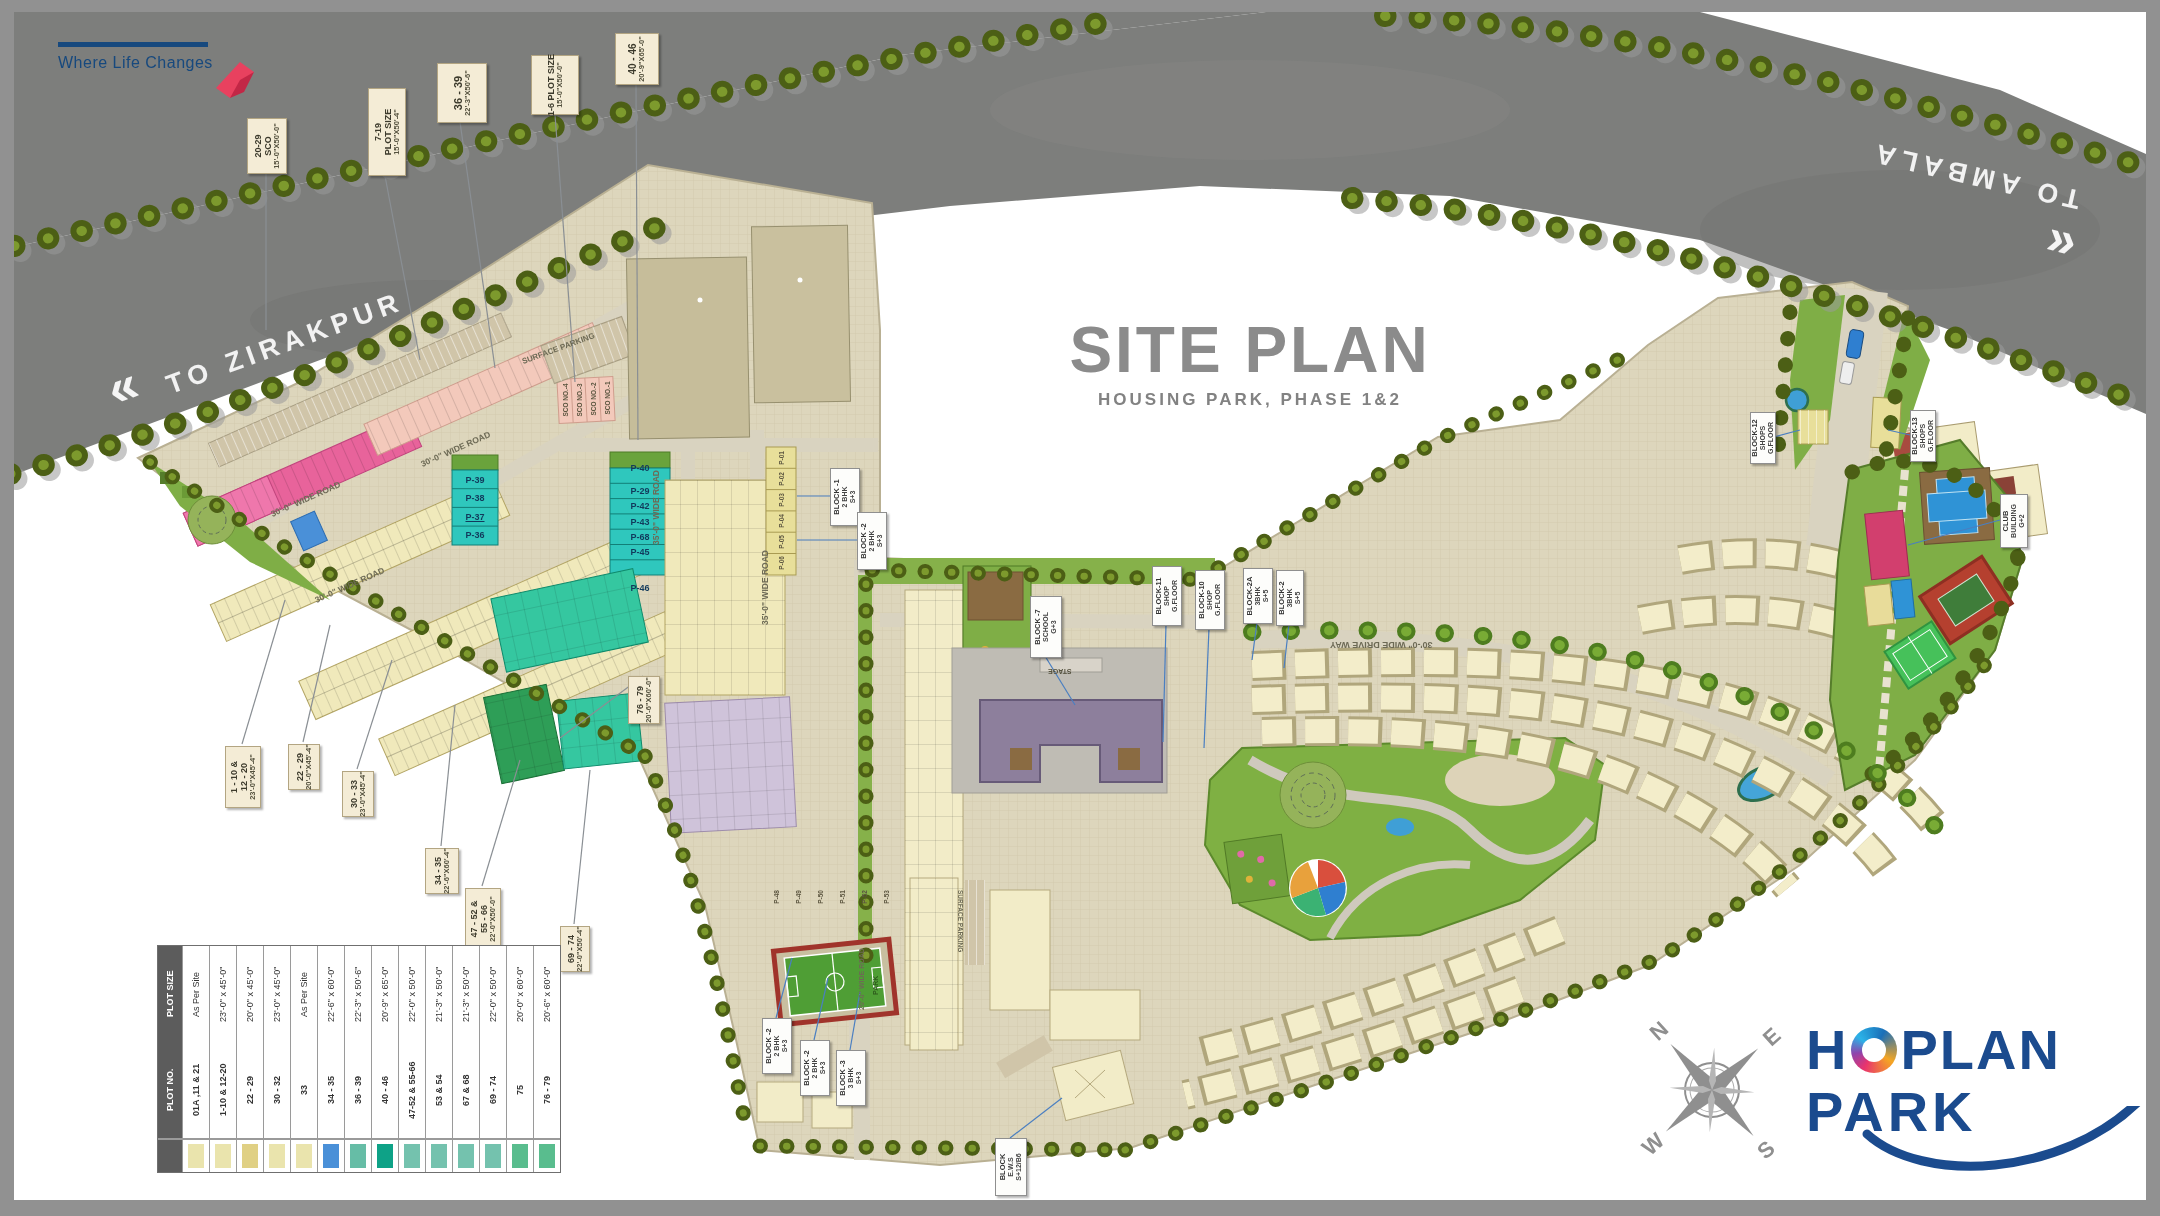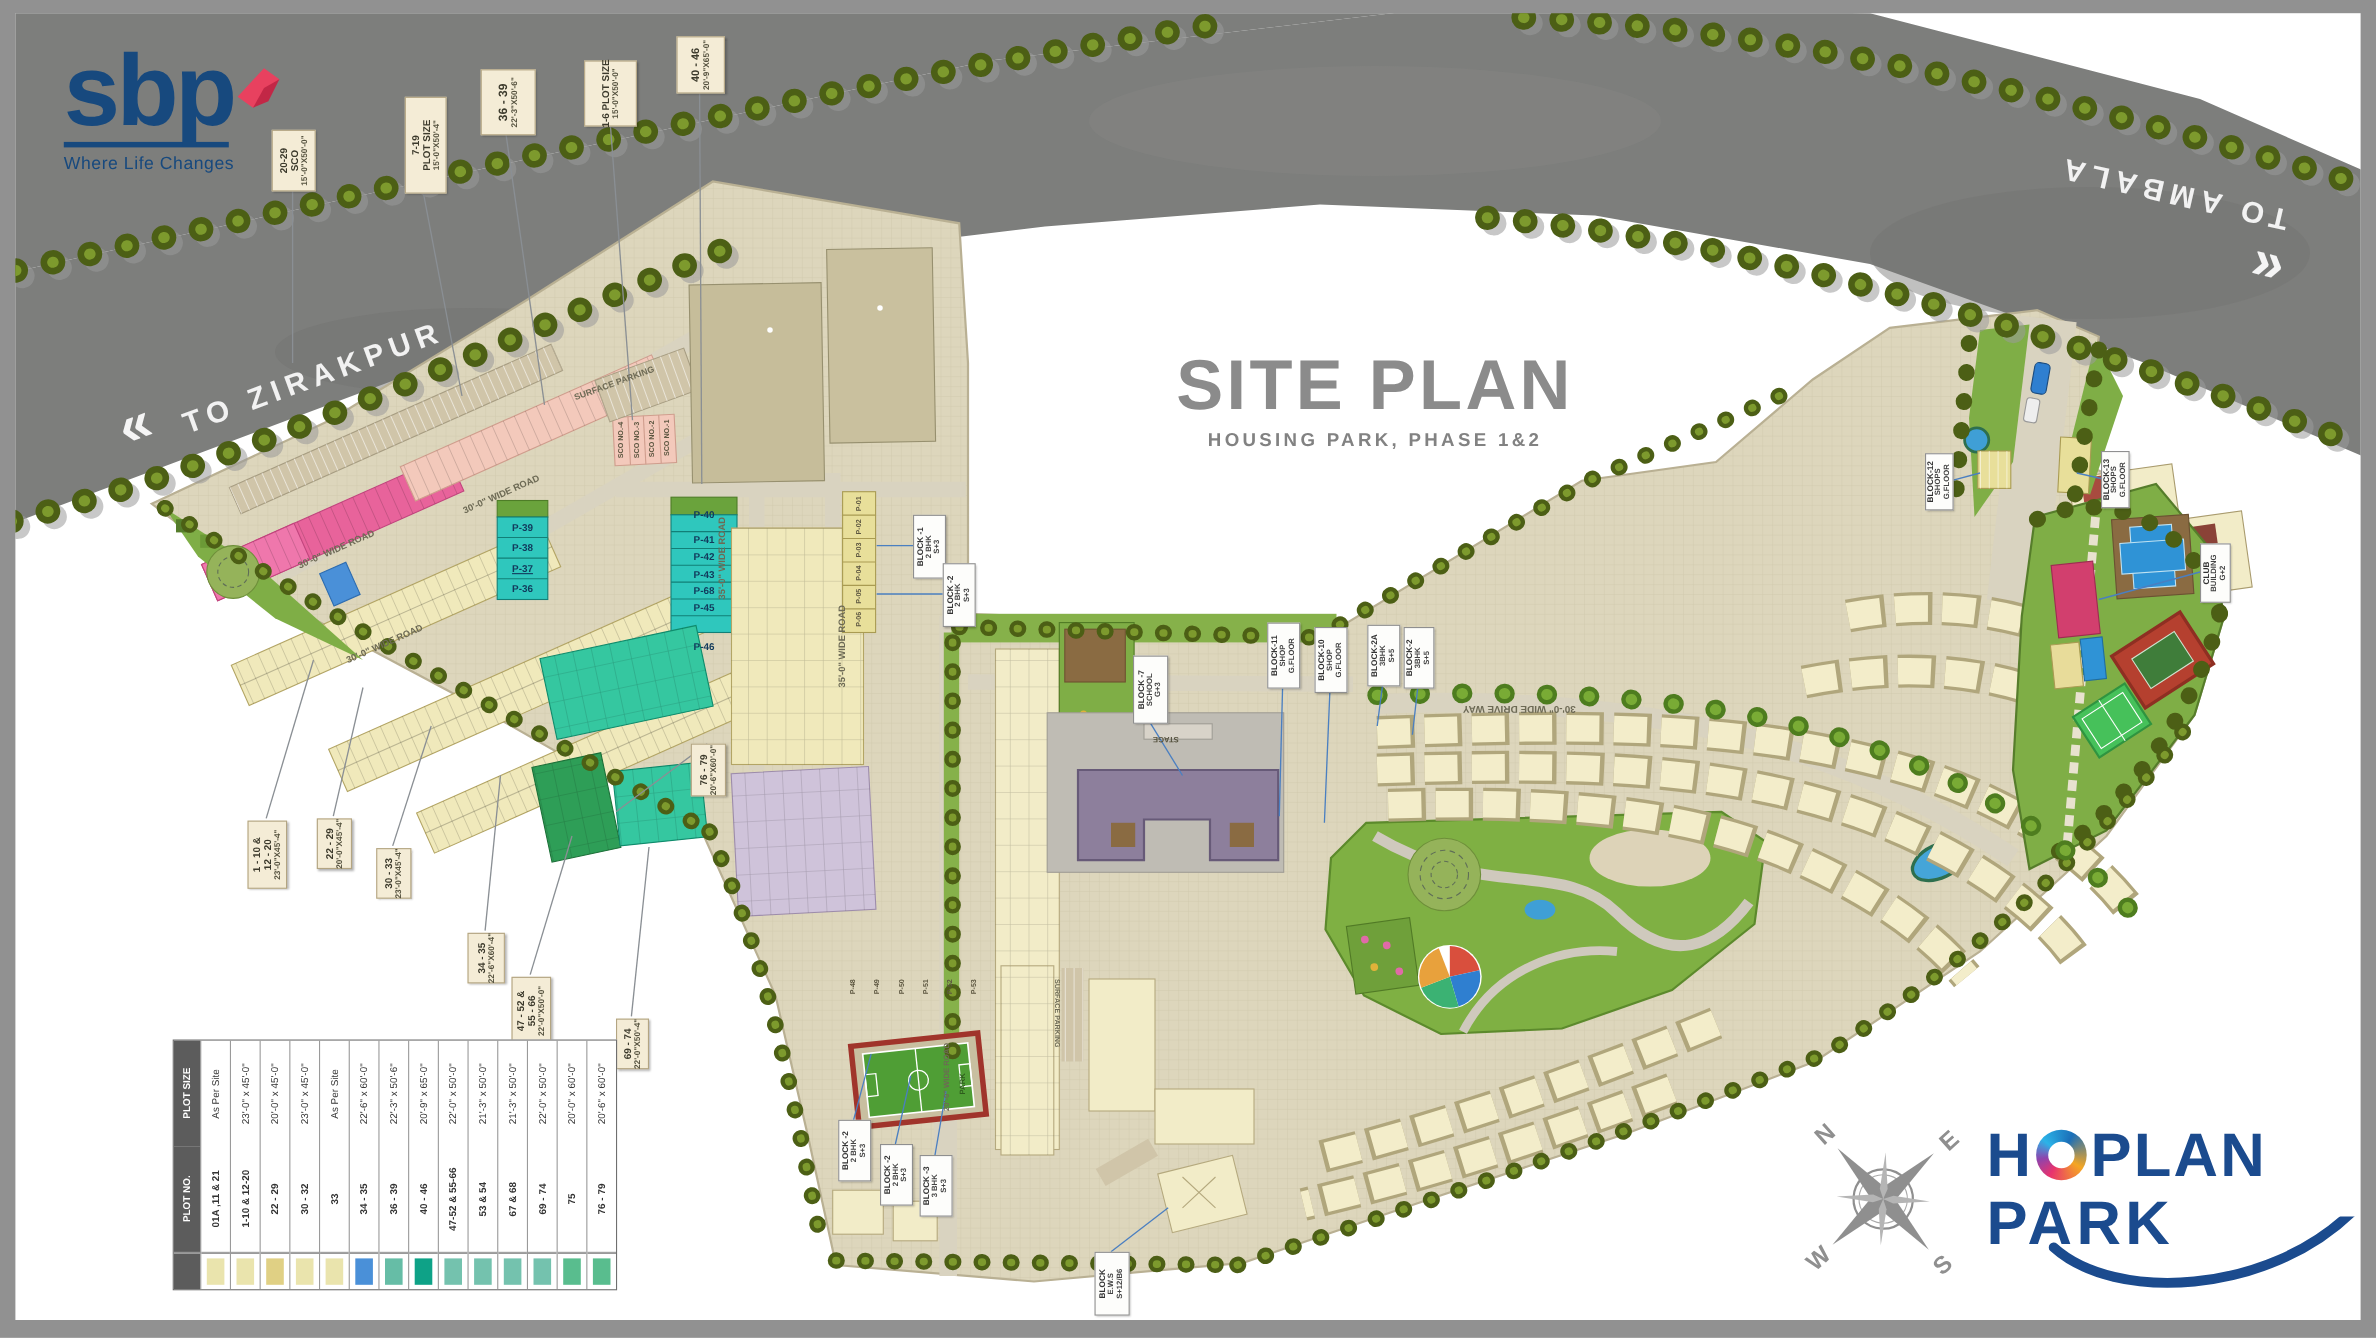--- a/index.html
+++ b/index.html
@@ -464,21 +464,21 @@
 <div class="lbl" style="left:858px;top:1010px;font-size:7px;transform:rotate(-90deg);transform-origin:left top;">20'-0" WIDE ROAD</div>
 <div class="lbl" style="left:1048px;top:668px;font-size:7px;transform:rotate(180deg);color:#55523f;">STAGE</div>
 <div class="lbl" style="left:872px;top:995px;font-size:7px;transform:rotate(-90deg);transform-origin:left top;color:#2e5c1d;">PARK</div>
 
 <div class="plbl" style="left:475px;top:480px;">P-39</div>
 <div class="plbl" style="left:475px;top:498px;">P-38</div>
 <div class="plbl" style="left:475px;top:517px;text-decoration:underline;">P-37</div>
 <div class="plbl" style="left:475px;top:535px;">P-36</div>
 
 <div class="plbl" style="left:640px;top:468px;">P-40</div>
-<div class="plbl" style="left:640px;top:491px;">P-41</div>
+<div class="plbl" style="left:640px;top:491px;">P-29</div>
 <div class="plbl" style="left:640px;top:506px;">P-42</div>
 <div class="plbl" style="left:640px;top:522px;">P-43</div>
 <div class="plbl" style="left:640px;top:537px;">P-68</div>
 <div class="plbl" style="left:640px;top:552px;">P-45</div>
 <div class="plbl" style="left:640px;top:567px;margin-top:21px;">P-46</div>
 
 <div class="plbl v tiny" style="left:776px;top:897px;">P-48</div>
 <div class="plbl v tiny" style="left:798px;top:897px;">P-49</div>
 <div class="plbl v tiny" style="left:820px;top:897px;">P-50</div>
 <div class="plbl v tiny" style="left:842px;top:897px;">P-51</div>
@@ -668,21 +668,20 @@
         </div>
 <div class="wcallout" style="left:995px;top:1138px;width:30px;height:56px;">
           <div class="co-in">
             <span class="l1">BLOCK</span>
             <span class="l2">E.W.S</span>
             <span class="l2">S+12/B6</span>
           </div>
         </div>
 
 <div class="sbp">
-  <div class="word">sbp</div>
   <svg class="accent" width="44" height="44" viewBox="0 0 44 44">
     <polygon points="2,30 26,4 40,14 16,40" fill="#e8415f"></polygon>
     <polygon points="16,40 26,22 40,14 30,34" fill="#c22746"></polygon>
   </svg>
   <div class="rule"></div>
   <div class="tag">Where Life Changes</div>
 </div>
 
 <div class="hp">
   <div class="row1">

